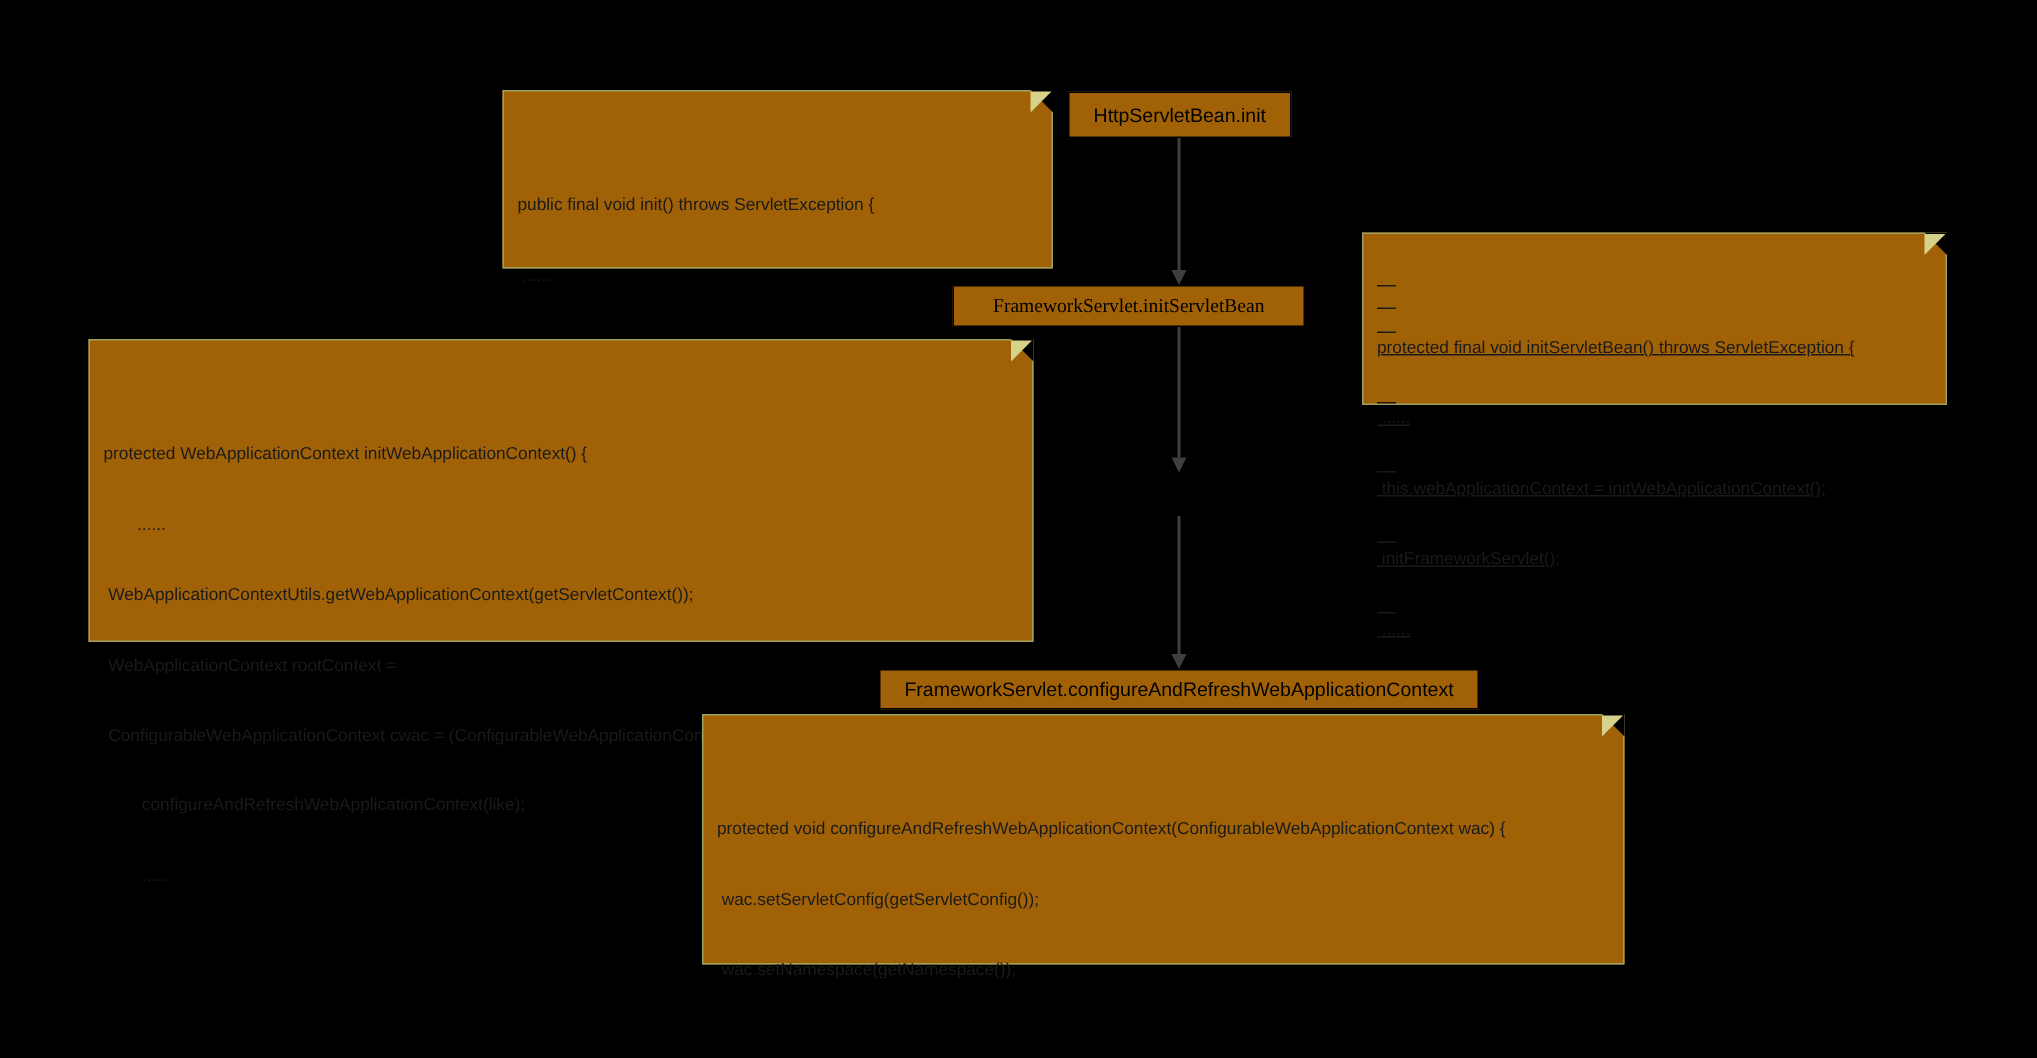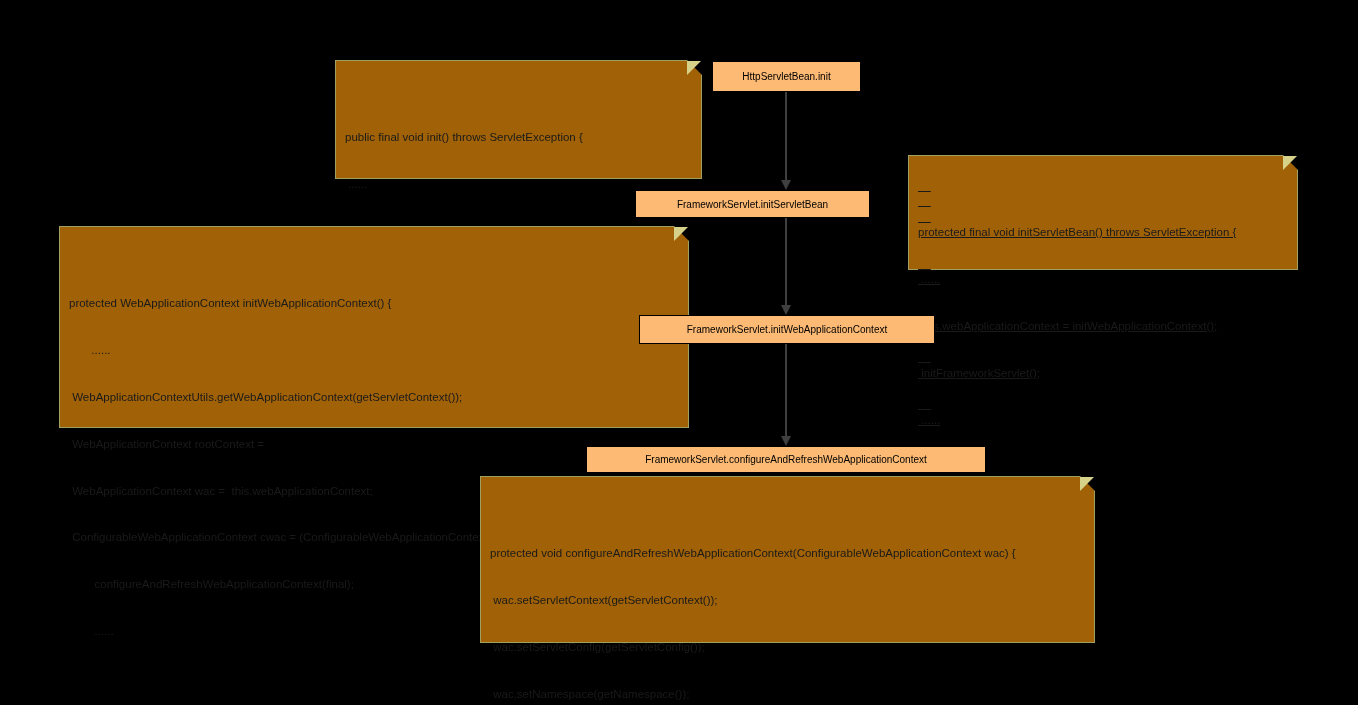--- a/index.html
+++ b/index.html
@@ -54,25 +54,25 @@
     display: block;
     white-space: pre;
   }
   .note-line.wrap {
     white-space: pre-wrap;
   }
 
   
   .node {
     position: absolute;
-    background: #fdba74;
+    background: #a16207;
     border: 1px solid #000000;
     box-sizing: border-box;
     color: #000000;
-    font-size: 10px;
+    font-size: 13px;
     display: flex;
     align-items: center;
     justify-content: center;
     text-align: center;
     padding: 0 10px;
     white-space: nowrap;
   }
 
   
   .arrow {
@@ -111,21 +111,21 @@
     <span class="note-line"> }</span>
   </div>
 
   <div class="node" id="node-1" style="left:712px; top:61px; width:149px; height:31px;">HttpServletBean.init</div>
 
   <div class="arrow" style="left:785px; top:92px; width:2px; height:98px;">
     <span class="shaft" style="height:88px;"></span>
     <span class="head" style="top:88px;"></span>
   </div>
 
-  <div class="node" id="node-2" style="left:635px; top:190px; width:235px; height:28px;">FrameworkServlet.initServletBean</div>
+  <div class="node" id="node-2" style="left:635px; top:190px; width:235px; height:28px;font-family:Liberation Serif, serif;">FrameworkServlet.initServletBean</div>
 
   <div class="note" id="note-init-servlet-bean" style="left:908px; top:155px; width:390px; height:115px;text-decoration:underline;">
     <span class="fold-cut"></span>
     <span class="fold-tri"></span>
     <span class="note-line">protected final void initServletBean() throws ServletException {</span>
     <span class="note-line"> ......</span>
     <span class="note-line"> this.webApplicationContext = initWebApplicationContext();</span>
     <span class="note-line"> initFrameworkServlet();</span>
     <span class="note-line"> ......</span>
     <span class="note-line"> }</span>
@@ -136,42 +136,39 @@
     <span class="head" style="top:87px;"></span>
   </div>
 
   <div class="note" id="note-init-web-application-context" style="left:59px; top:226px; width:630px; height:202px;">
     <span class="fold-cut"></span>
     <span class="fold-tri"></span>
     <span class="note-line">protected WebApplicationContext initWebApplicationContext() {</span>
     <span class="note-line">       ......</span>
     <span class="note-line"> WebApplicationContextUtils.getWebApplicationContext(getServletContext());</span>
     <span class="note-line"> WebApplicationContext rootContext =</span>
-    <span class="note-line"> WebApplicationContext wac =  this.webApplicationContext;</span>
     <span class="note-line"> ConfigurableWebApplicationContext cwac = (ConfigurableWebApplicationContext) wac;</span>
-    <span class="note-line">        configureAndRefreshWebApplicationContext(final);</span>
+    <span class="note-line">        configureAndRefreshWebApplicationContext(like);</span>
     <span class="note-line">        ......</span>
     
     
   </div>
 
-  <div class="node" id="node-3" style="left:639px; top:315px; width:296px; height:29px;">FrameworkServlet.initWebApplicationContext</div>
 
   <div class="arrow" style="left:785px; top:344px; width:2px; height:102px;">
     <span class="shaft" style="height:92px;"></span>
     <span class="head" style="top:92px;"></span>
   </div>
 
   <div class="node" id="node-4" style="left:586px; top:446px; width:400px; height:27px;">FrameworkServlet.configureAndRefreshWebApplicationContext</div>
 
-  <div class="note" id="note-configure-and-refresh" style="left:480px; top:476px; width:615px; height:167px;">
+  <div class="note" id="note-configure-and-refresh" style="left:468px; top:476px; width:615px; height:167px;">
     <span class="fold-cut"></span>
     <span class="fold-tri"></span>
     <span class="note-line wrap">protected void configureAndRefreshWebApplicationContext(ConfigurableWebApplicationContext wac) {</span>
-    <span class="note-line"> wac.setServletContext(getServletContext());</span>
     <span class="note-line"> wac.setServletConfig(getServletConfig());</span>
     <span class="note-line"> wac.setNamespace(getNamespace());</span>
     
     
     
     
     
   </div>
 
 </div>

